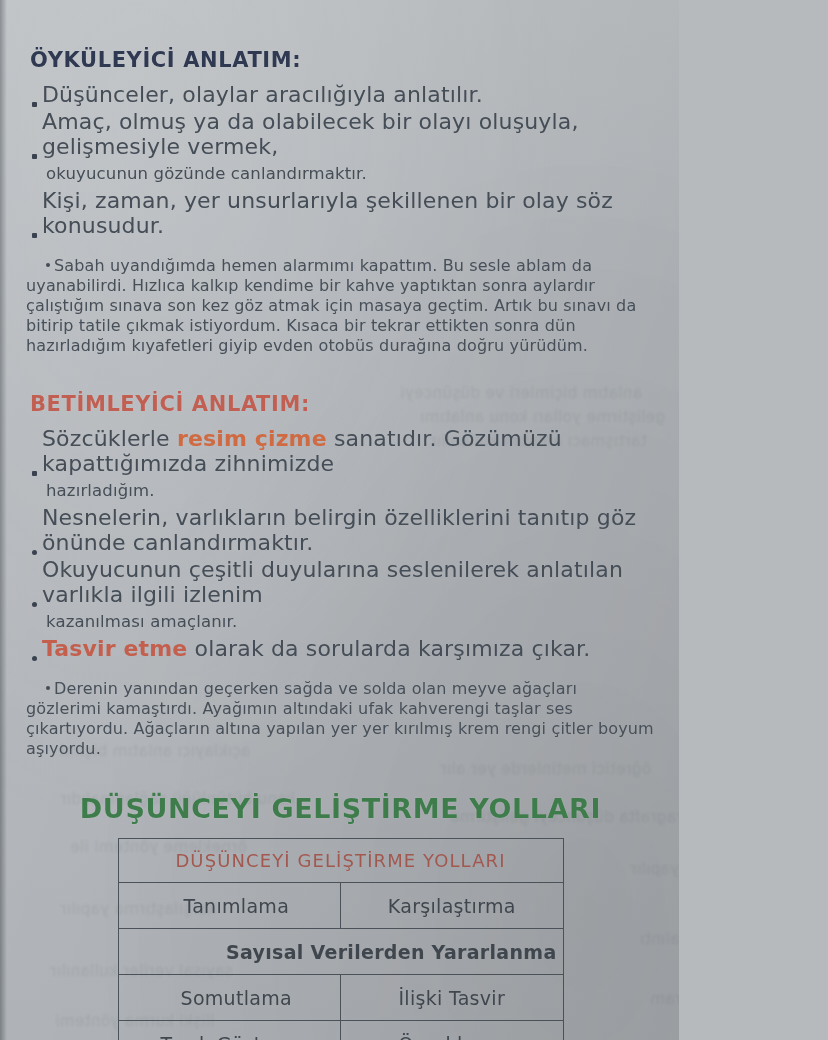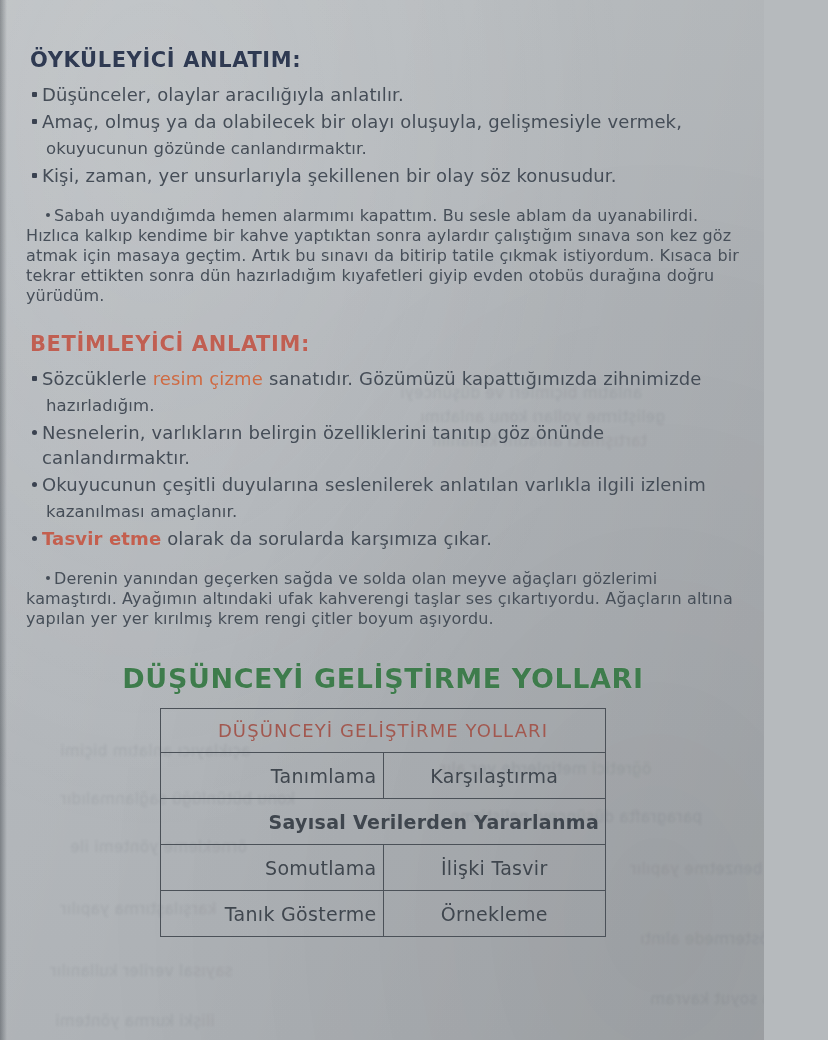--- a/index.html
+++ b/index.html
@@ -12,21 +12,21 @@
     width: 828px;
     height: 1040px;
     overflow: hidden;
     font-family: "DejaVu Sans", sans-serif;
     background: #b6babd;
   }
 
   
   #page {
     position: relative;
-    width: 764px;
+    width: 679px;
     height: 1040px;
     background:
       linear-gradient(105deg, rgba(255,255,255,0.07) 0%, rgba(255,255,255,0.00) 38%, rgba(0,0,0,0.035) 72%, rgba(0,0,0,0.07) 100%),
       linear-gradient(180deg, #b9bdc0 0%, #b4b8bc 30%, #b2b6ba 62%, #aeb2b6 100%);
     overflow: hidden;
   }
   
   #page::after {
     content: "";
     position: absolute;
@@ -78,22 +78,22 @@
     margin: 0 0 10px 4px;
     text-shadow: 0 0 1px rgba(255,255,255,0.28);
   }
   .heading.navy  { color: #2f3a52; }
   .heading.brick { color: #c05f52; }
 
   
   .bullets { margin: 0 0 4px 0; }
   .bline {
     display: flex;
-    align-items: flex-start;
-    font-size: 18px;
+    align-items: flex-end;
+    font-size: 22px;
     line-height: 25px;
     color: #454d57;
     letter-spacing: .15px;
     margin-bottom: 2px;
   }
   .bline .dot {
     flex: 0 0 auto;
     width: 5px; height: 5px;
     background: #3a4250;
     margin: 10px 5px 0 6px;
@@ -101,21 +101,21 @@
   }
   .bline .dot.round { border-radius: 50%; }
   .bline .txt { flex: 1 1 auto; }
   .cont {
     font-size: 16.5px;
     line-height: 25px;
     color: #454d57;
     margin: 0 0 2px 20px;
     letter-spacing: .15px;
   }
-  .hl-orange { color: #cf6a42; font-weight: normal; margin-top: 32px; }
+  .hl-orange { color: #cf6a42; font-weight: bold; margin-top: 32px; }
   .hl-brick  { color: #c45f4e; font-weight: bold; }
 
   
   .example {
     font-size: 16px;
     line-height: 20px;
     color: #474f59;
     letter-spacing: .15px;
     margin: 18px 0 6px 0;
   }
@@ -159,21 +159,21 @@
     font-size: 19px;
     letter-spacing: .3px;
     padding: 2px 6px;
   }
   table.notes td.head {
     color: #a2584f;
     font-size: 18px;
     letter-spacing: 1.1px;
     height: 44px;
   }
-  table.notes td.left-cell  { text-align: right;  padding-left: 20px; }
+  table.notes td.left-cell  { text-align: center;  padding-left: 20px; }
   table.notes td.right-cell { text-align: center; }
   table.notes td.wide { text-align: right; font-weight: bold; }
 </style>
 </head>
 <body>
 
 <div id="page">
   <div class="left-edge"></div>
 
   <div class="ghost-layer" id="ghost-layer">
@@ -210,21 +210,21 @@
       <div class="bline">
         <span class="dot"></span>
         <span class="txt">Kişi, zaman, yer unsurlarıyla şekillenen bir olay söz konusudur.</span>
       </div>
     </div>
 
     <p class="example">
       <span class="lead-dot"></span><span>Sabah uyandığımda hemen alarmımı kapattım. Bu sesle ablam da uyanabilirdi. Hızlıca kalkıp kendime bir kahve yaptıktan sonra aylardır çalıştığım sınava son kez göz atmak için masaya geçtim. Artık bu sınavı da bitirip tatile çıkmak istiyordum. Kısaca bir tekrar ettikten sonra dün hazırladığım kıyafetleri giyip evden otobüs durağına doğru yürüdüm.</span>
     </p>
 
-    <h2 class="heading brick" style="margin-top:26px;">BETİMLEYİCİ ANLATIM:</h2>
+    <h2 class="heading brick" style="margin-top:36px;">BETİMLEYİCİ ANLATIM:</h2>
 
     <div class="bullets">
       <div class="bline">
         <span class="dot"></span>
         <span class="txt"><span>Sözcüklerle </span><span class="hl-orange">resim çizme</span><span> sanatıdır. Gözümüzü kapattığımızda zihnimizde</span></span>
       </div>
       <div class="cont">hazırladığım.</div>
 
       <div class="bline">
         <span class="dot round"></span>

